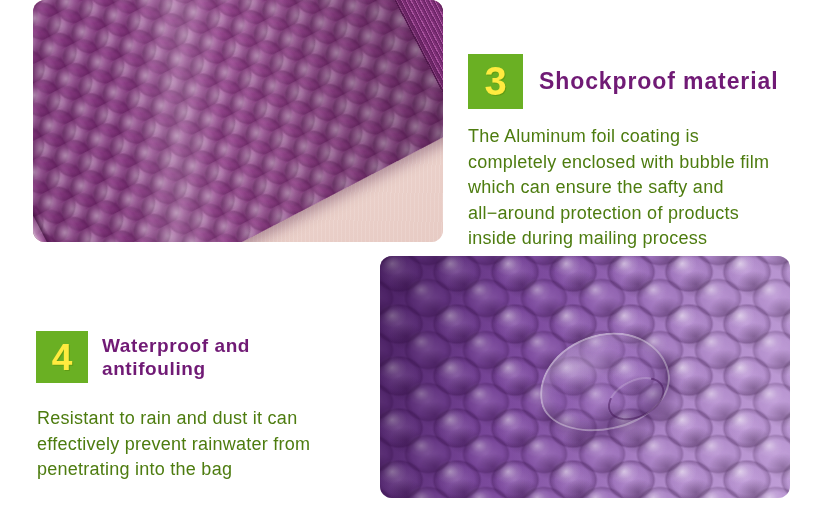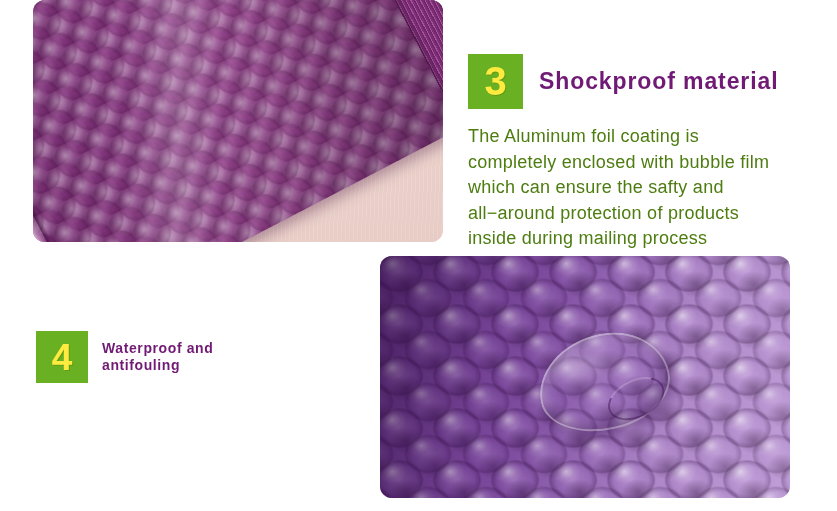--- a/index.html
+++ b/index.html
@@ -249,21 +249,21 @@
     font-weight: bold;
     letter-spacing: .9px;
   }
   #feature-3 .feature-title {
     margin-left: 16px;
     font-size: 23px;
     white-space: nowrap;
   }
   #feature-4 .feature-title {
     margin-left: 14px;
-    font-size: 14px;
+    font-size: 19px;
     line-height: 1.22;
     letter-spacing: .6px;
   }
 
   .feature-body {
     color: #4d7c0f;
     font-size: 18px;
     line-height: 1.42;
     letter-spacing: .25px;
     white-space: pre-line;
@@ -299,20 +299,23 @@
 all−around protection of products
 inside during mailing process</div>
   </div>
 
   <div class="feature" id="feature-4">
     <div class="feature-head">
       <div class="badge" style="background: rgb(106, 176, 35);">4</div>
       <div class="feature-title" style="white-space:pre-line">Waterproof and
 antifouling</div>
     </div>
+    <div class="feature-body">Resistant to rain and dust it can
+effectively prevent rainwater from
+penetrating into the bag</div>
   </div>
 
   <div class="photo" id="photo-droplet">
     <div class="wrap-bubbles"></div>
     <div class="wrap-bubbles2"></div>
     <div class="wrap-shade"></div>
     <div class="droplet"></div>
   </div>
 
 </div>

